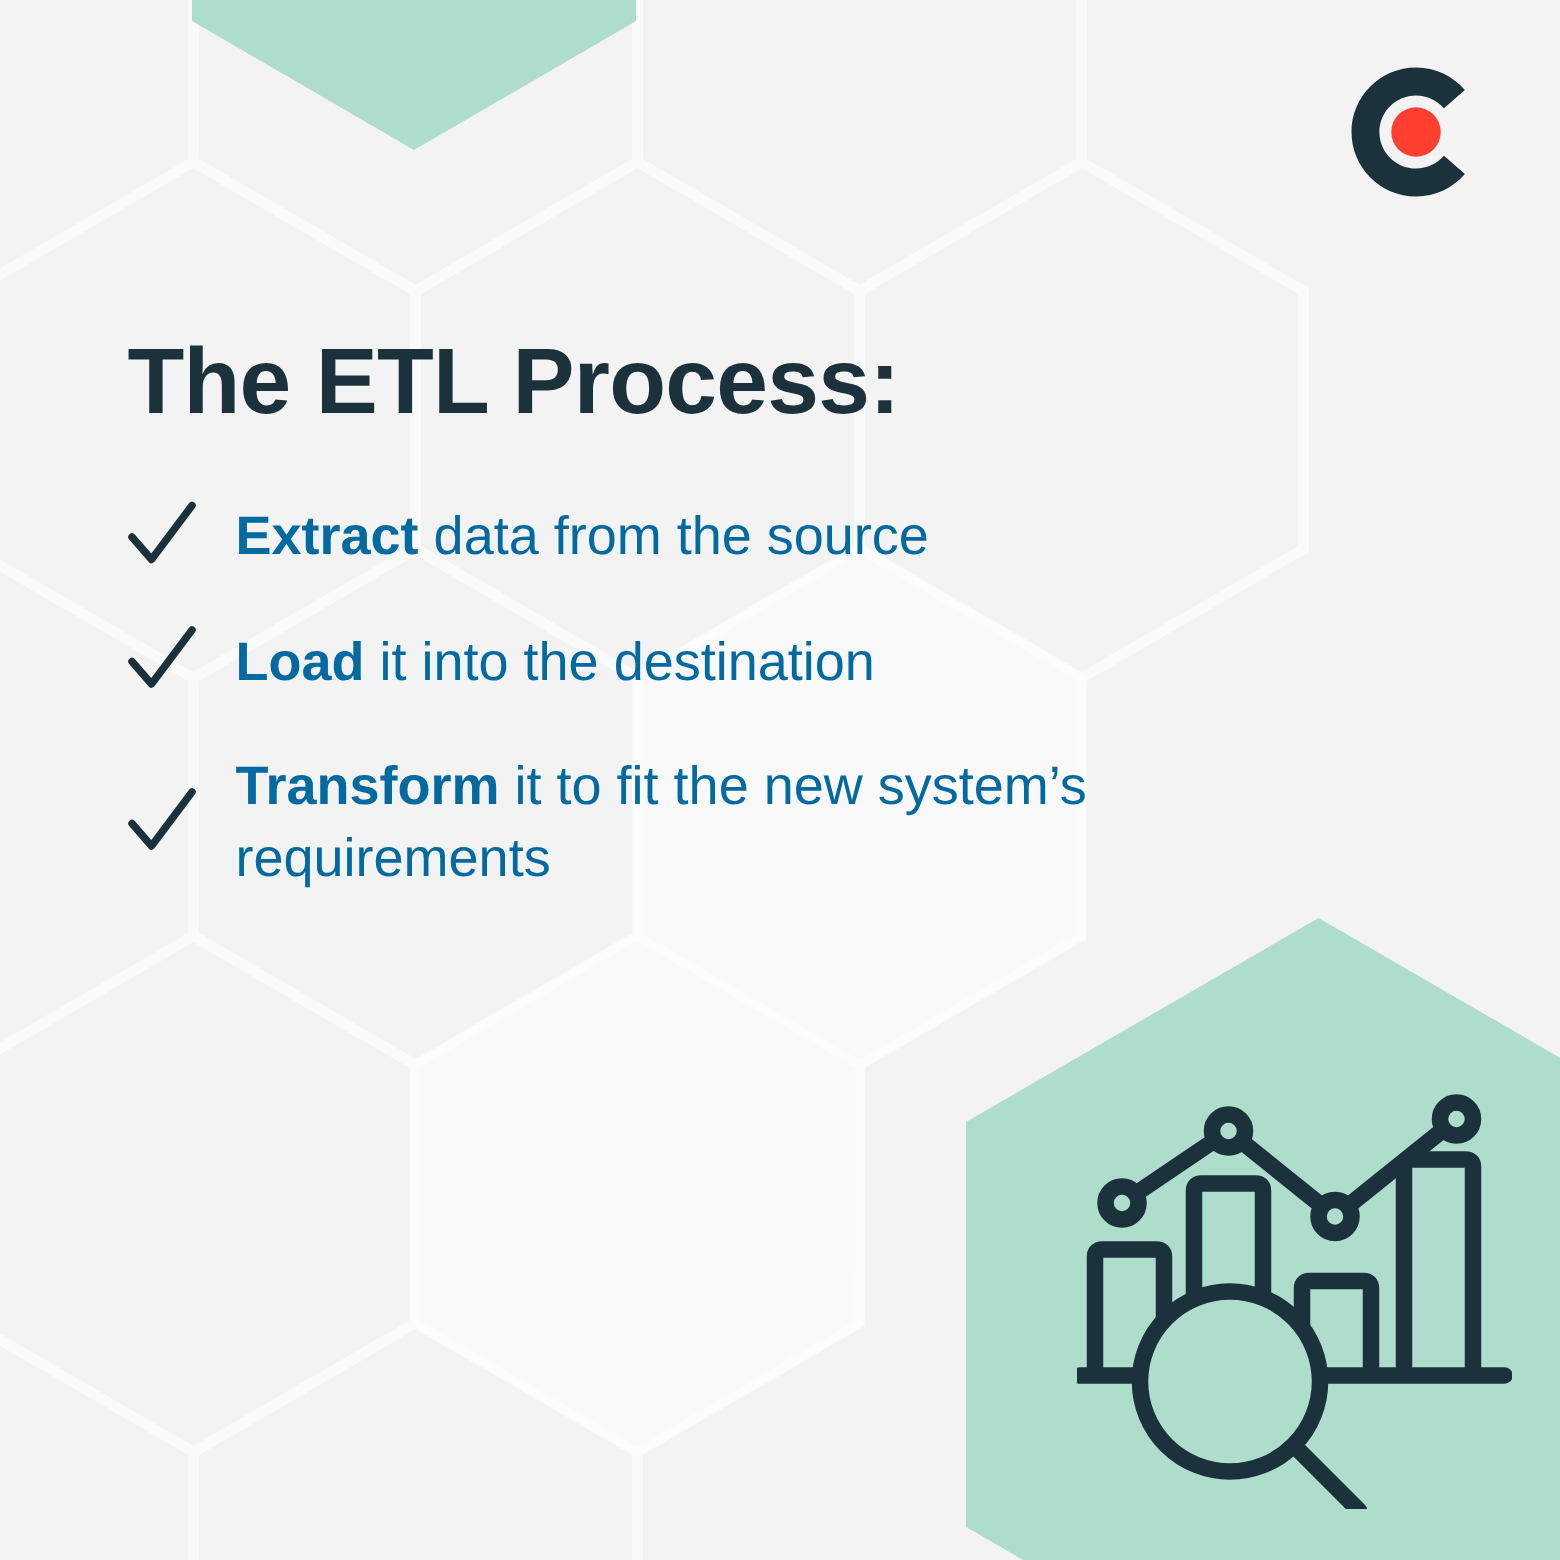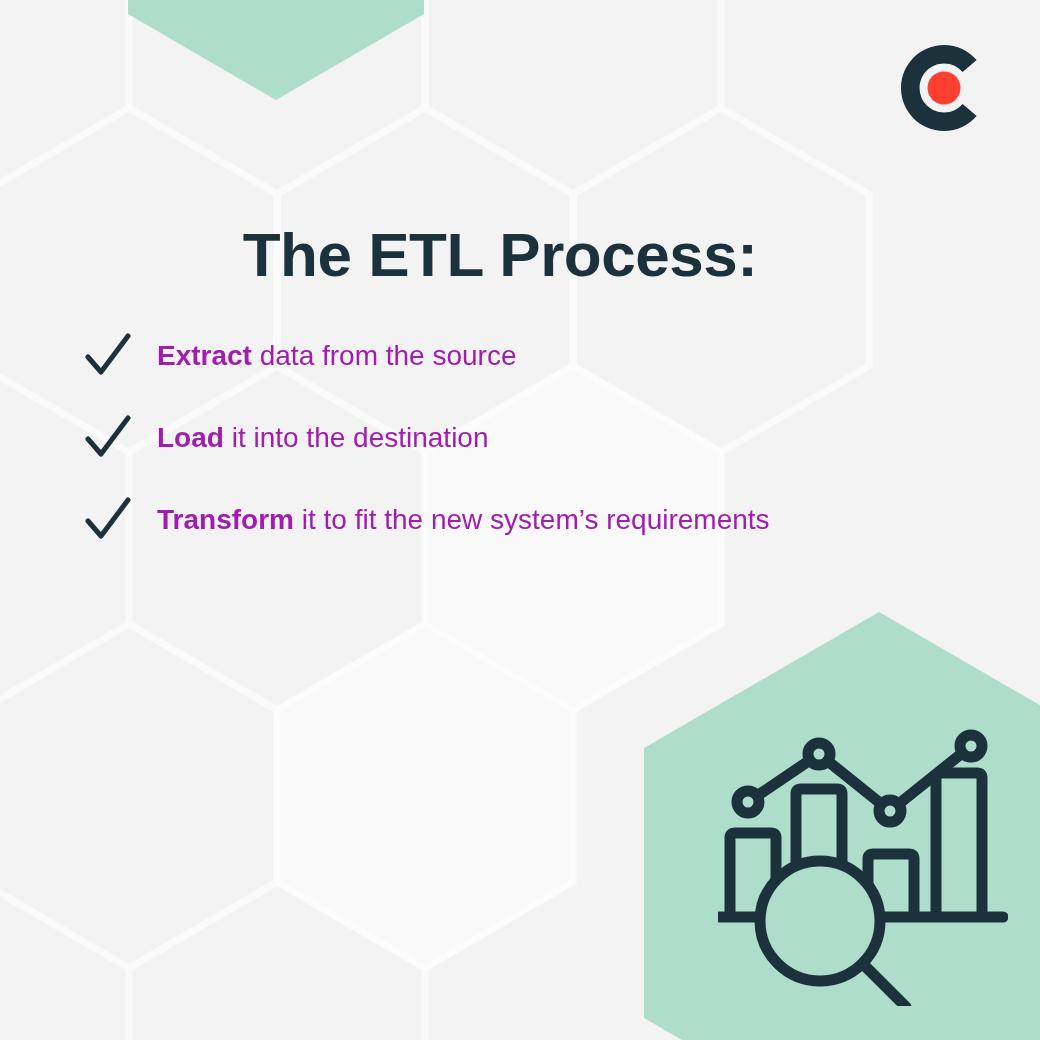--- a/index.html
+++ b/index.html
@@ -52,21 +52,20 @@
     width: 92px;
     height: 92px;
   }
 
   
   #content {
     position: absolute;
     left: 85px;
     top: 222px;
     width: 830px;
-    text-align: center;
   }
 
   #page-title {
     margin: 0;
     font-size: 62px;
     font-weight: bold;
     line-height: 1.05;
     color: #1b323c;
     letter-spacing: -0.5px;
   }
@@ -86,23 +85,23 @@
 
   .check-icon {
     flex: 0 0 auto;
     width: 46px;
     height: 46px;
     margin-right: 26px;
     color: #1b323c;
   }
 
   .check-text {
-    font-size: 28px;
+    font-size: 36px;
     line-height: 1.32;
-    color: #a21caf;
+    color: #0369a1;
     font-weight: 400;
   }
 
   .check-text b {
     font-weight: bold;
   }
 
   
   #data-icon {
     position: absolute;

